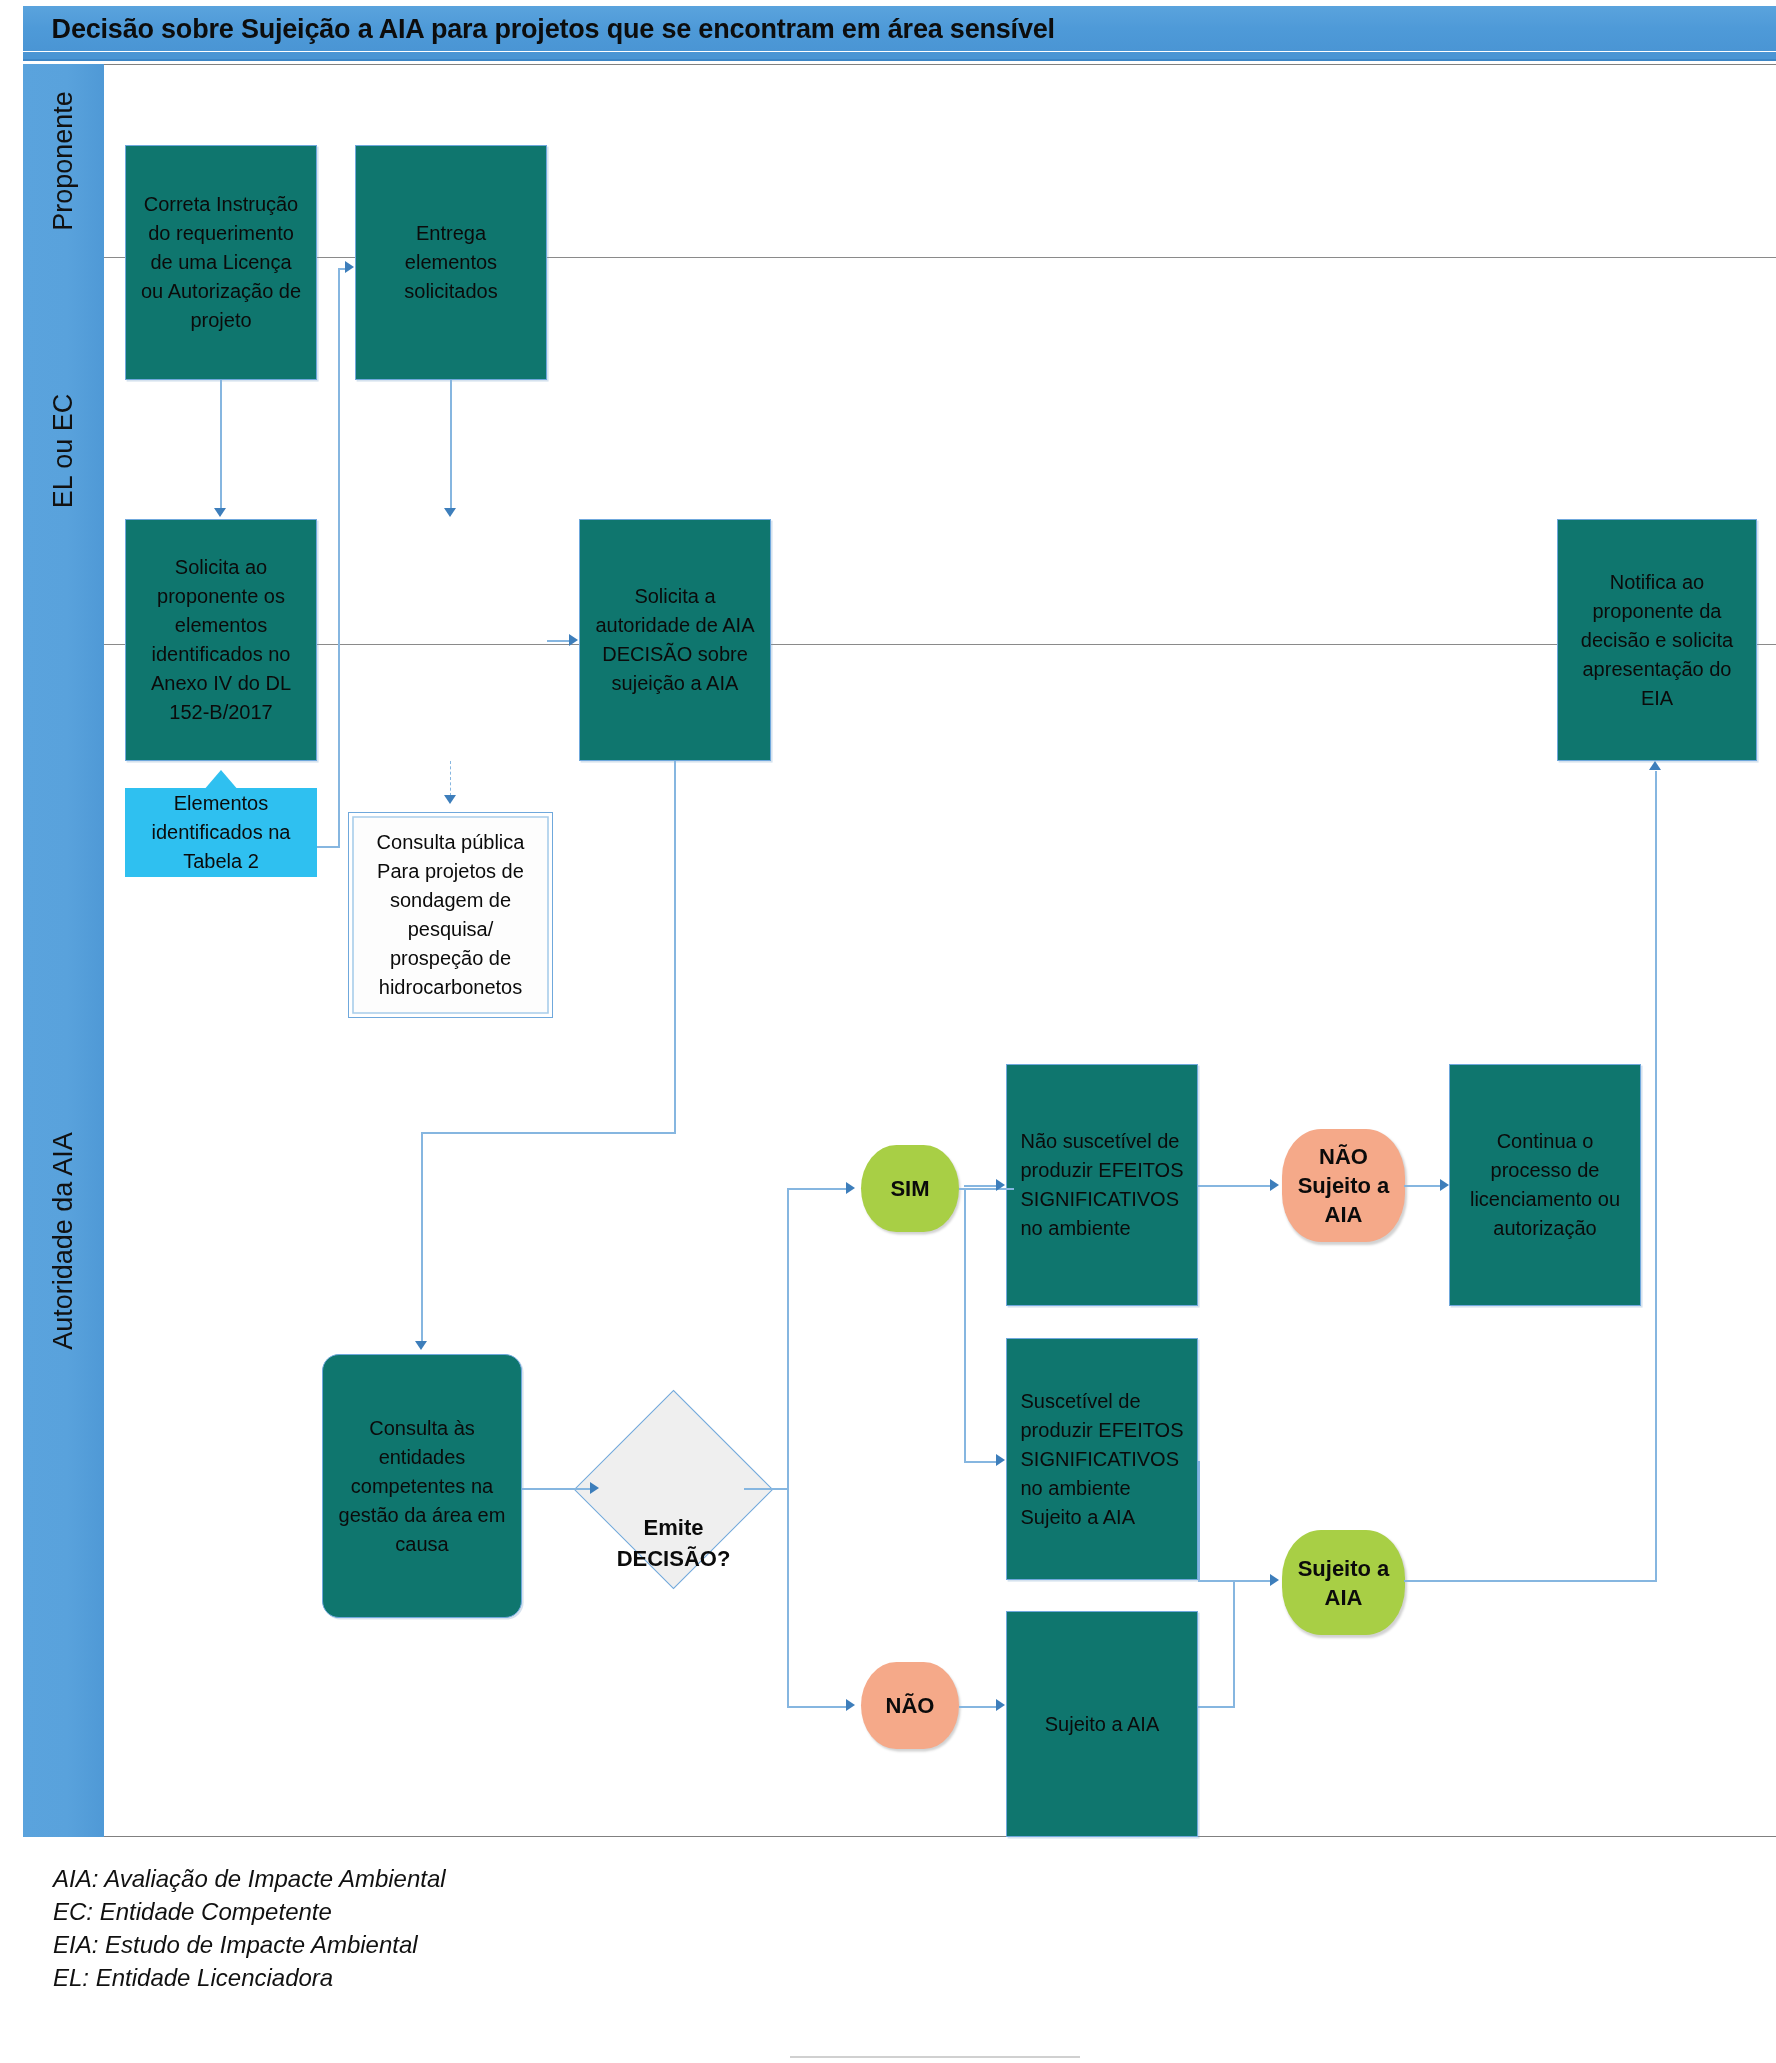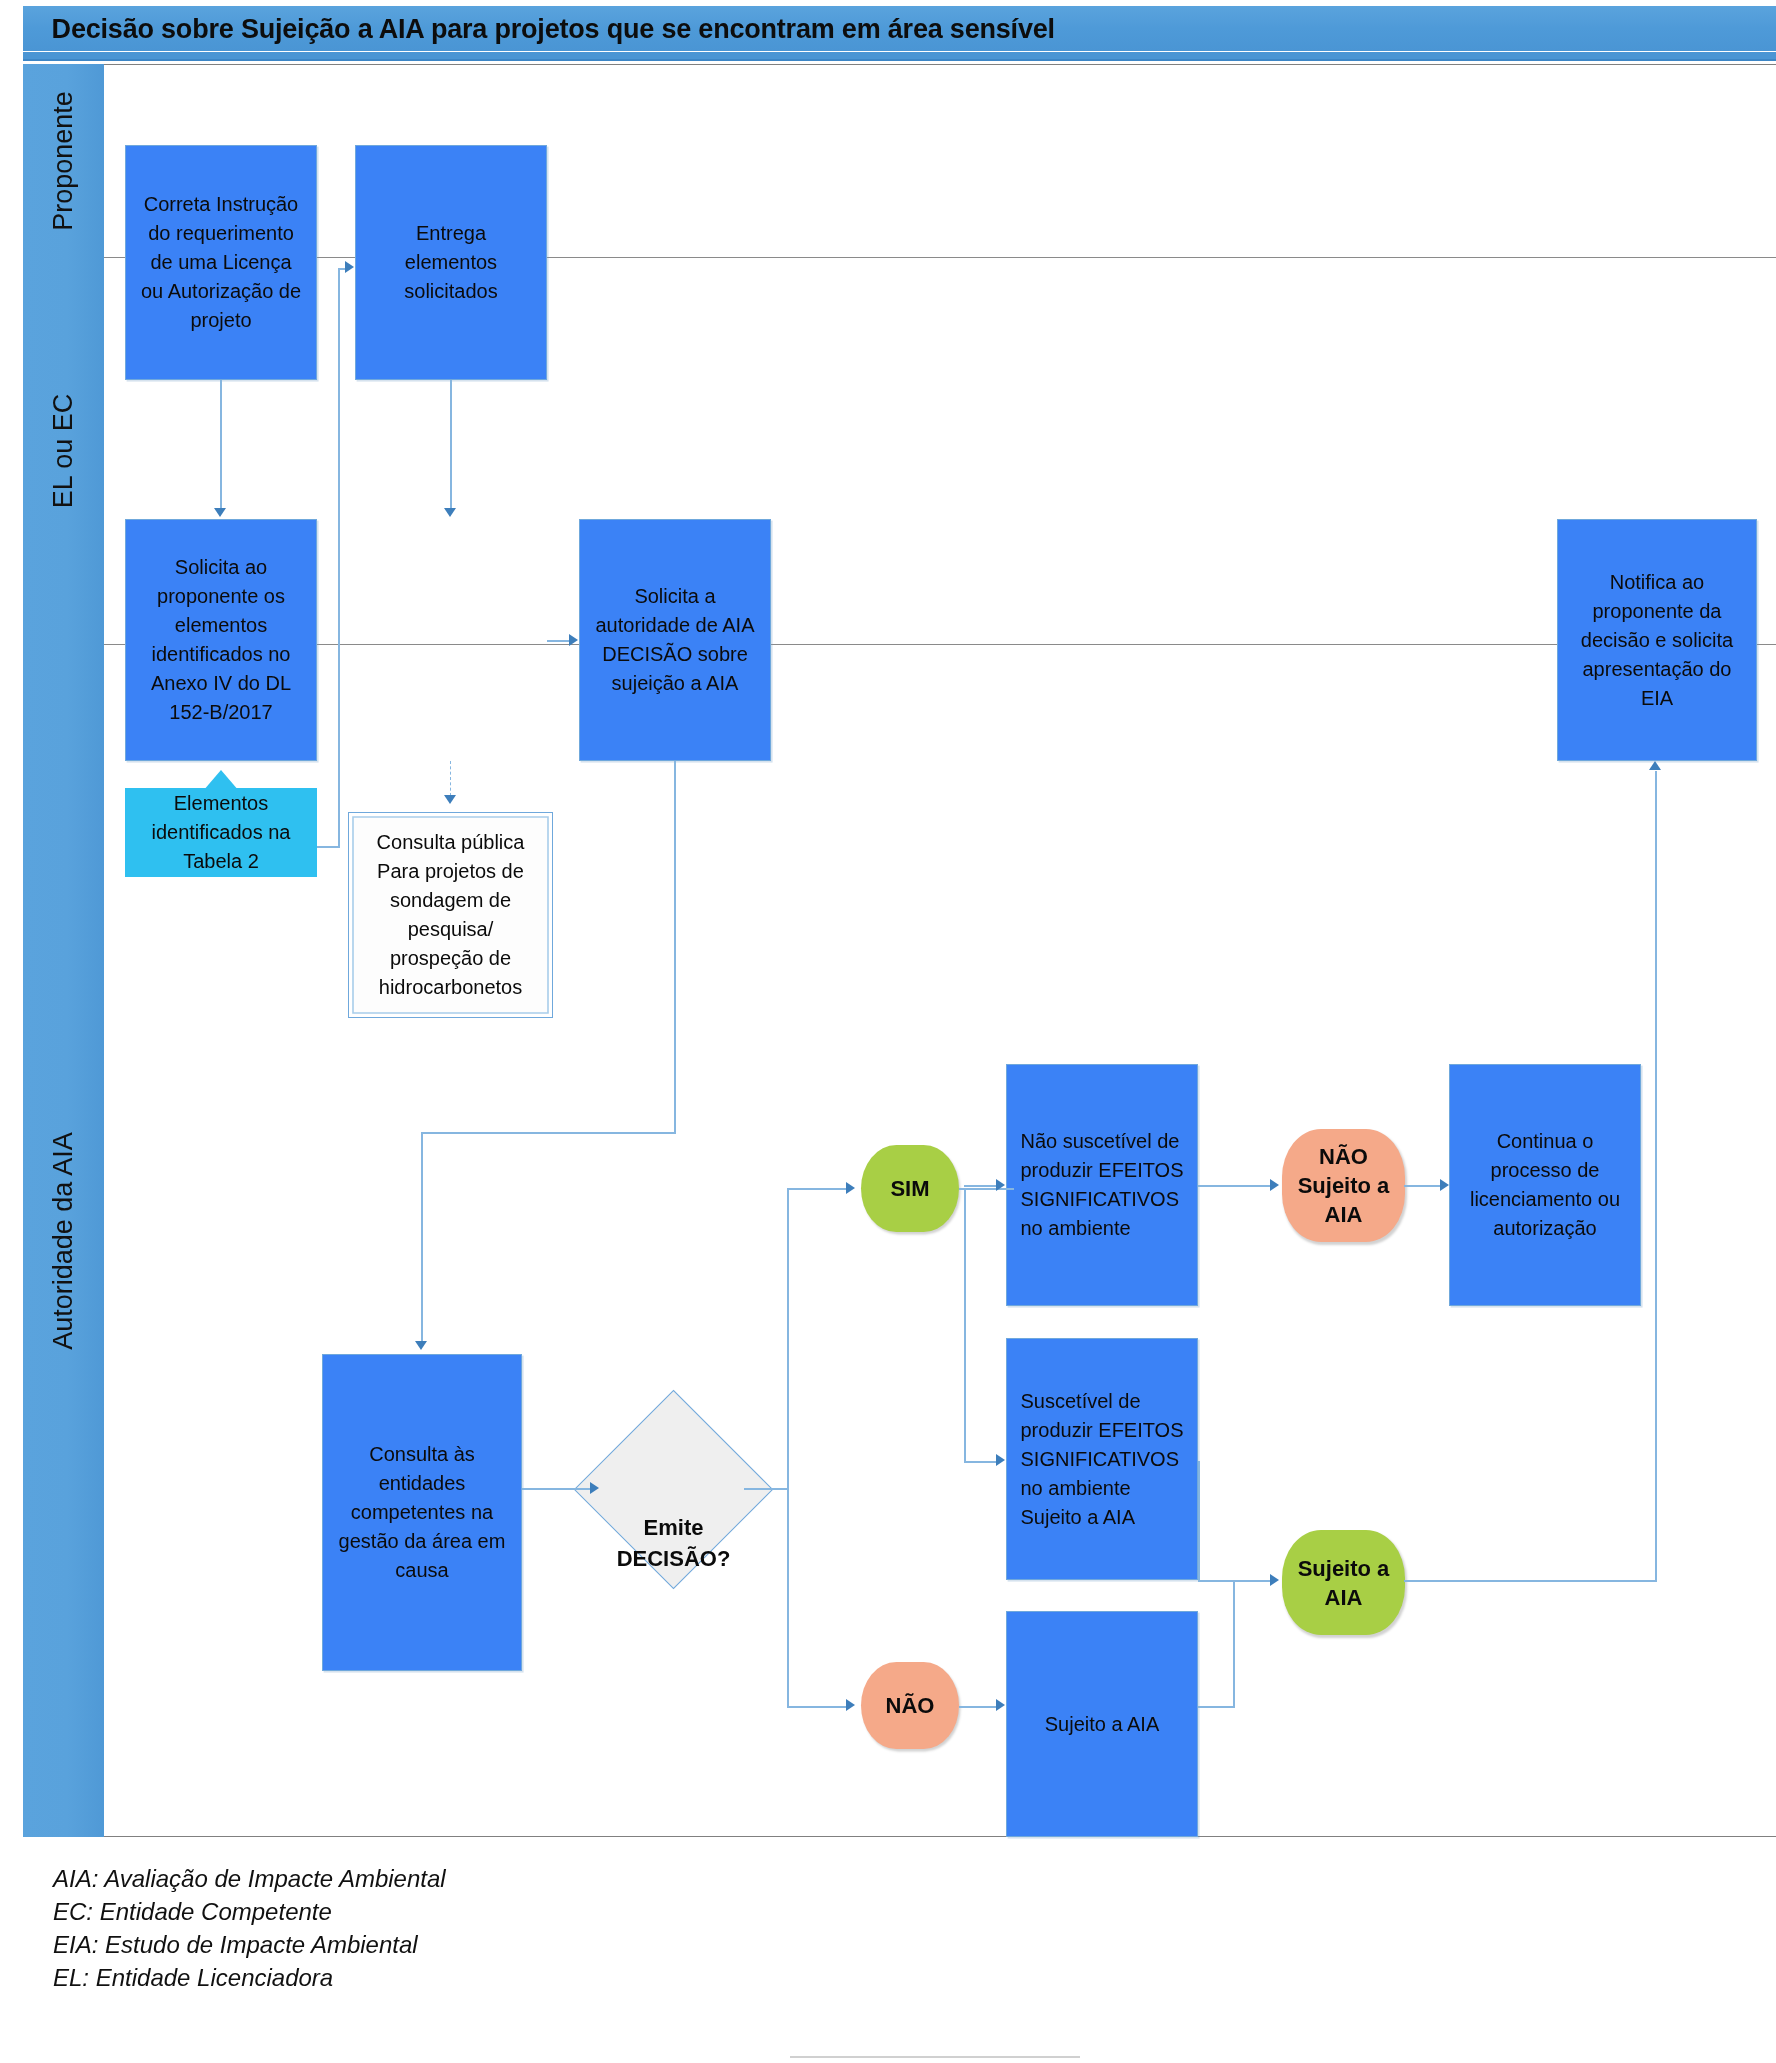--- a/index.html
+++ b/index.html
@@ -91,21 +91,21 @@
   
   .node{
     position:absolute;
     box-sizing:border-box;
     display:flex;
     align-items:center;
     justify-content:center;
     text-align:center;
   }
   .proc{
-    background:#3b82f6;
+    background:#0f766e;
     border:1.6px solid #6fa8dc;
     box-shadow:1.6px 1.6px 0 rgba(120,160,200,0.30);
   }
   .proc .txt{
     font-size:20px;
     line-height:29px;
     color:#0b0b0b;
     padding:0 4.8px;
   }
   .subproc{
@@ -301,21 +301,21 @@
   <div class="node proc" style="left:1557px; top:519px; width:200px; height:242px;">
     <div class="txt">
       <span>Notifica ao</span><br>
       <span>proponente da</span><br>
       <span>decisão e solicita</span><br>
       <span>apresentação do</span><br>
       <span>EIA</span>
     </div>
   </div>
 
-  <div class="node proc" style="left:322px; top:1354px; width:200px; height:317px;">
+  <div class="node proc" style="left:322px; top:1354px; width:200px; height:264px;border-radius:17px;">
     <div class="txt">
       <span>Consulta às</span><br>
       <span>entidades</span><br>
       <span>competentes na</span><br>
       <span>gestão da área em</span><br>
       <span>causa</span>
     </div>
   </div>
 
   <div class="node decision" style="left:603px; top:1419px; width:141px; height:141px;"></div>

